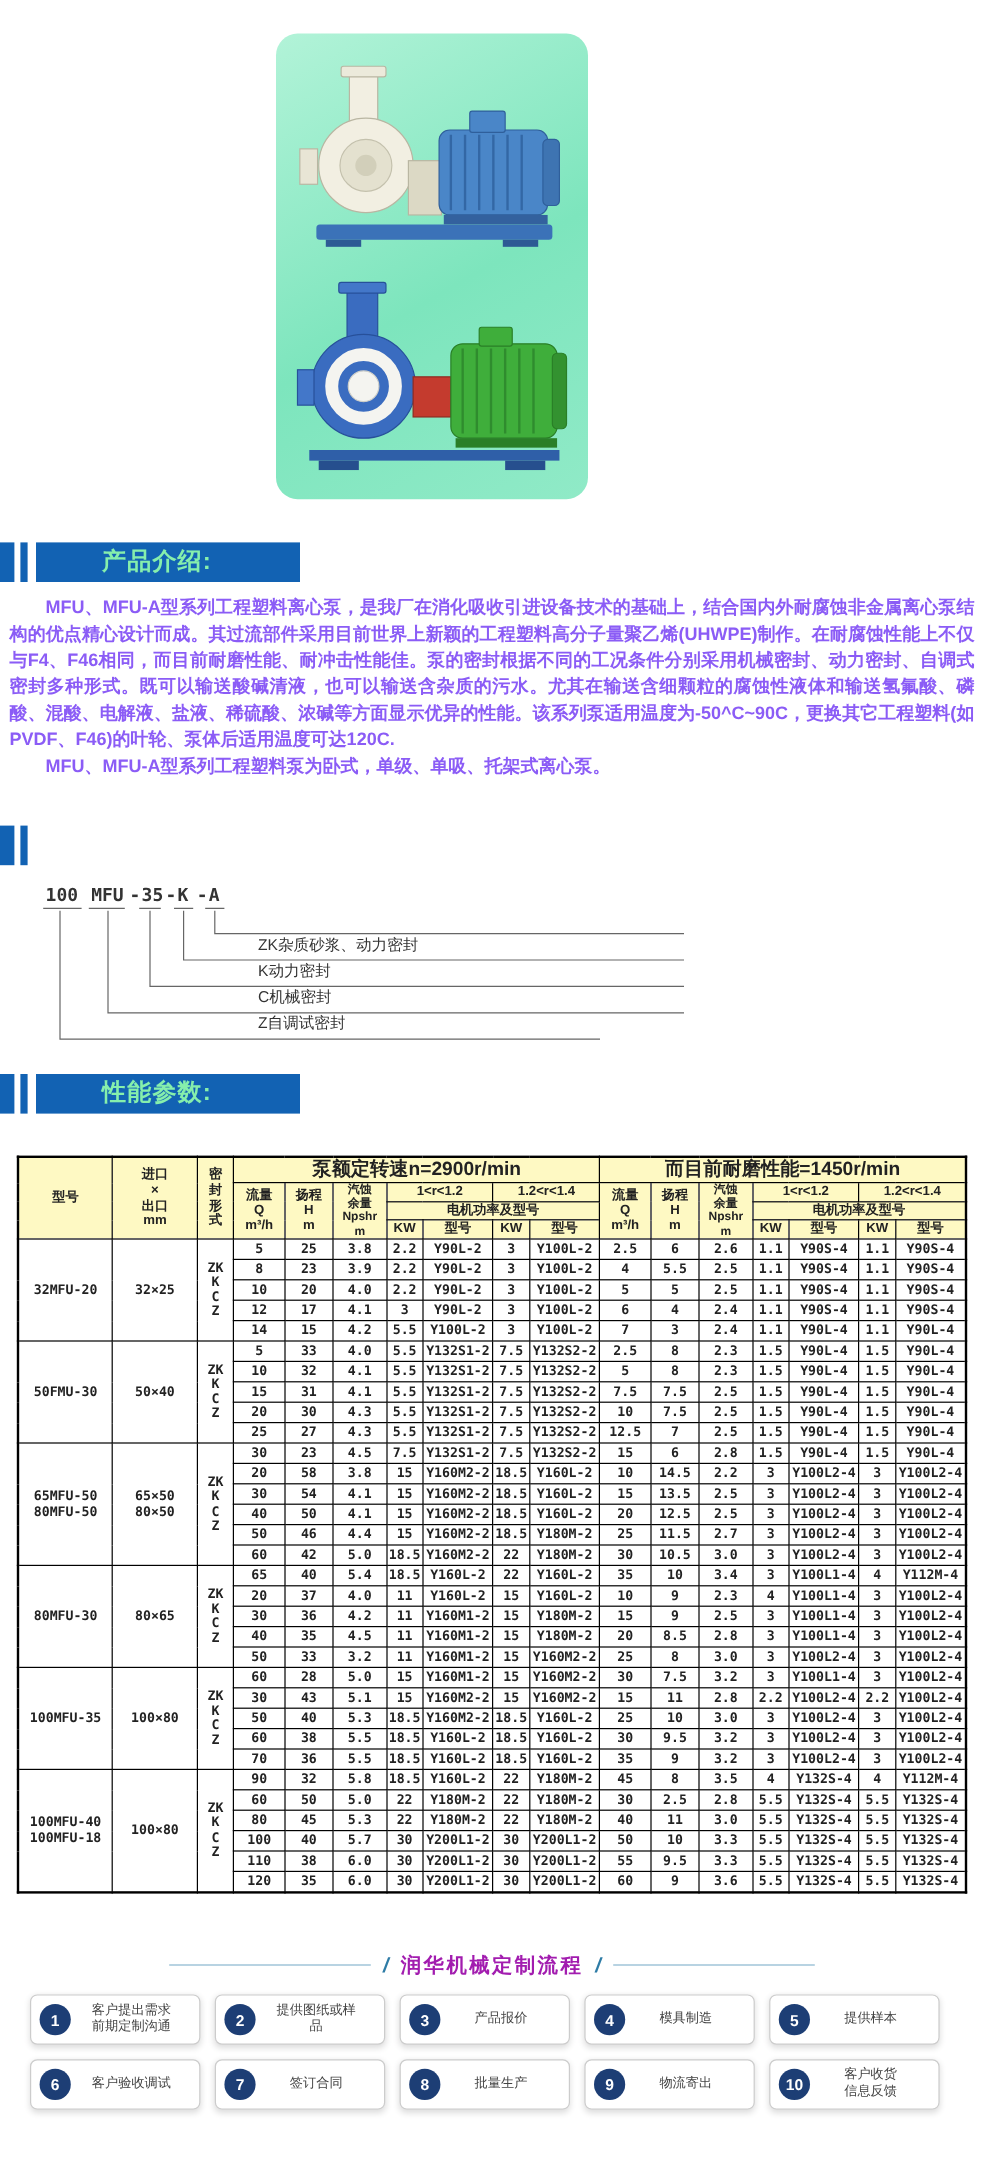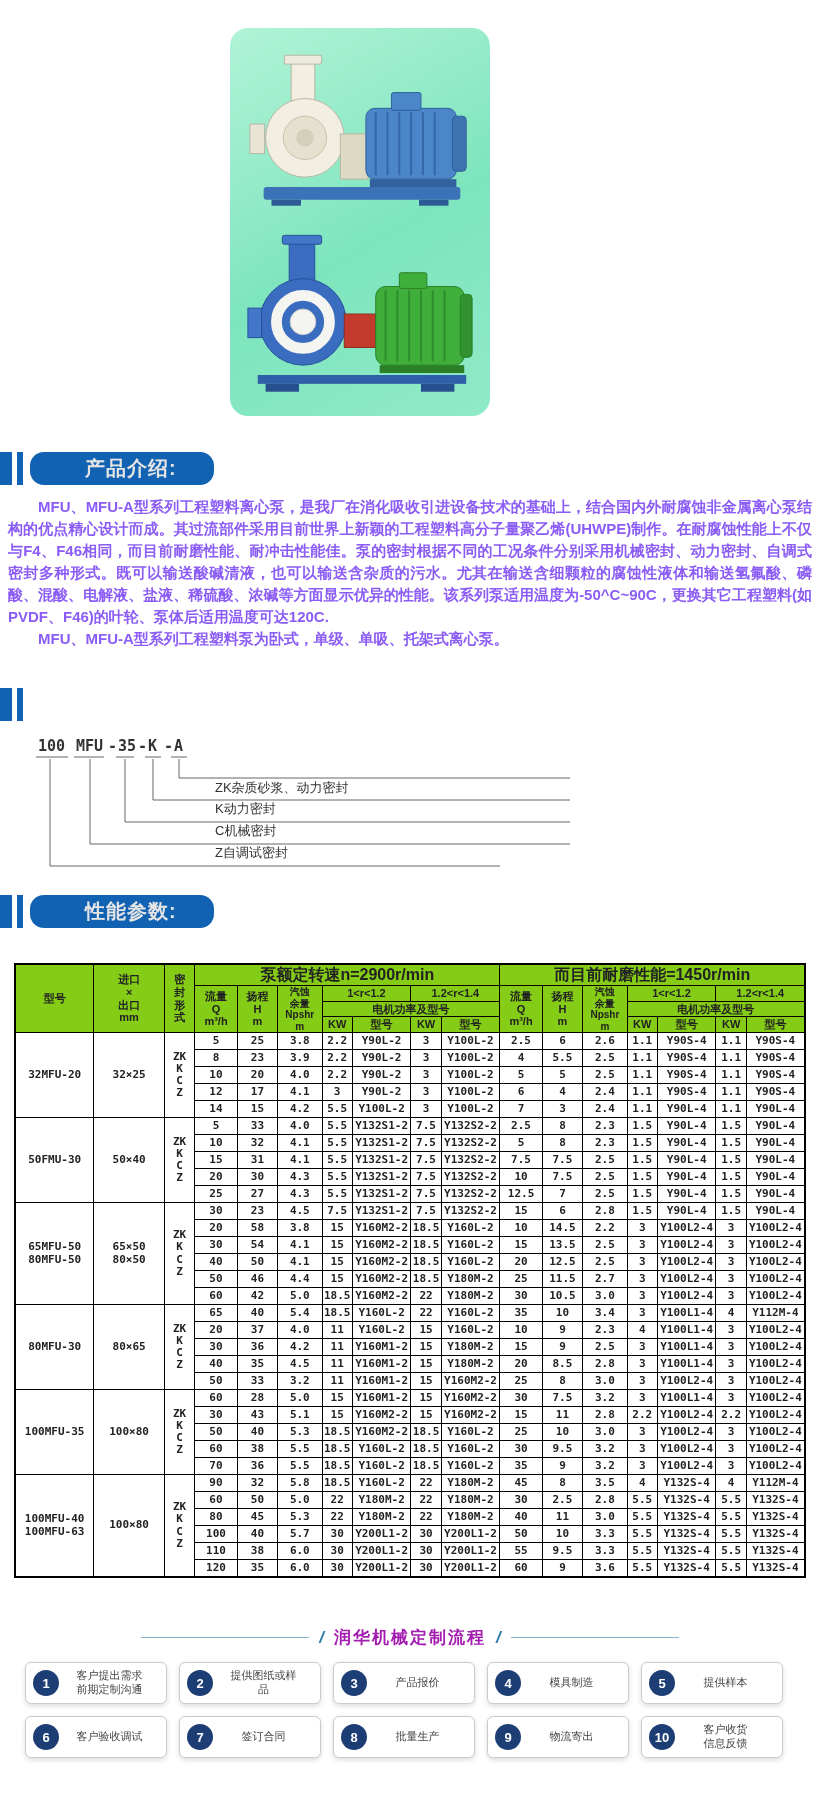--- a/index.html
+++ b/index.html
@@ -10,41 +10,41 @@
   .hero{position:absolute;left:230px;top:28px;width:260px;height:388px;border-radius:18px;
         background:linear-gradient(150deg,#b2f3d8 0%,#7de5bd 55%,#90eac7 100%);
         display:flex;flex-direction:column;align-items:center;justify-content:space-around;padding:6px 0;box-sizing:border-box;}
   .hero svg{display:block;}
 
   
   .sec-head{position:absolute;left:0;height:33px;display:flex;align-items:stretch;}
   .bar{background:#1262b3;}
   .b1{width:12px;margin-right:5px;}
   .b2{width:6px;margin-right:7px;}
-  .sec-box{width:184px;background:#1262b3;color:#e5e5e5;font-size:20px;font-weight:bold;
-           line-height:33px;padding-left:55px;box-sizing:border-box;letter-spacing:1px;border-radius:14px;}
+  .sec-box{width:220px;background:#1262b3;color:#86efac;font-size:20px;font-weight:bold;
+           line-height:33px;padding-left:55px;box-sizing:border-box;letter-spacing:1px;}
 
   
   .intro{position:absolute;left:8px;top:496px;width:804px;}
   .intro p{margin:0;text-indent:2em;font-size:15px;line-height:22px;text-align:justify;
            color:#8b5cf6;font-weight:600;}
 
   
   .model-svg{position:absolute;left:30px;top:733px;}
   .model-svg text{font-family:"DejaVu Sans Mono","Liberation Mono",monospace;font-weight:bold;fill:#333;}
   .model-svg .lbl{font-family:"Liberation Sans",sans-serif;font-weight:normal;font-size:13px;fill:#333;}
   .model-svg line,.model-svg polyline{stroke:#666;stroke-width:1;fill:none;}
 
   
   .ptable{position:absolute;left:14px;top:963px;width:792px;border-collapse:collapse;
           table-layout:fixed;border:2px solid #000;
           font-family:"DejaVu Sans Mono","Liberation Mono",monospace;}
   .ptable th,.ptable td{border:1px solid #000;padding:0;text-align:center;vertical-align:middle;
           white-space:pre-line;overflow:hidden;}
-  .ptable th{background:#84cc16;font-family:"Liberation Sans",sans-serif;font-weight:bold;
+  .ptable th{background:#fef9c3;font-family:"Liberation Sans",sans-serif;font-weight:bold;
           font-size:11px;line-height:1.15;}
   .ptable th.spd{font-size:16px;height:20px;}
   .ptable th.npsh{font-size:10px;}
   .ptable td{background:#fff;font-size:11px;font-weight:bold;height:16px;line-height:1.1;}
   .ptable td.gcell{font-size:11px;}
 
   
   .flow-title{position:absolute;left:0;top:1626px;width:820px;display:flex;align-items:center;justify-content:center;}
   .flow-line{width:168px;height:1px;background:#8ab6cf;}
   .flow-slash{color:#2e7ca6;font-size:17px;font-weight:bold;margin:0 10px;font-style:italic;}
@@ -678,21 +678,21 @@
           <td>35</td>
           <td>9</td>
           <td>3.2</td>
           <td>3</td>
           <td>Y100L2-4</td>
           <td>3</td>
           <td>Y100L2-4</td>
         </tr>
         <tr>
           <td class="gcell" rowspan="6">100MFU-40
-100MFU-63</td>
+100MFU-18</td>
           <td class="gcell" rowspan="6">100×80</td>
           <td class="gcell" rowspan="6">ZK
 K
 C
 Z</td>
           <td>90</td>
           <td>32</td>
           <td>5.8</td>
           <td>18.5</td>
           <td>Y160L-2</td>

